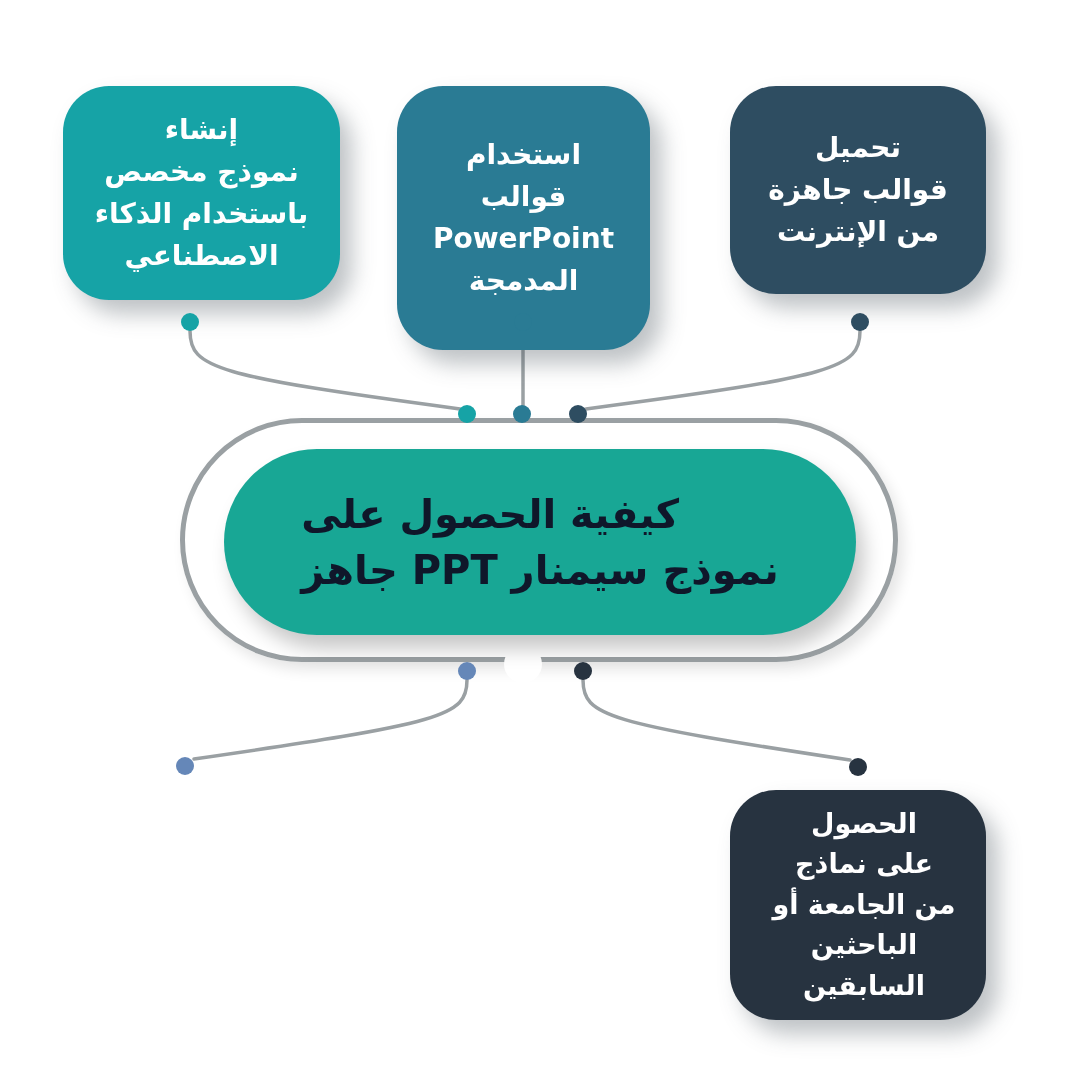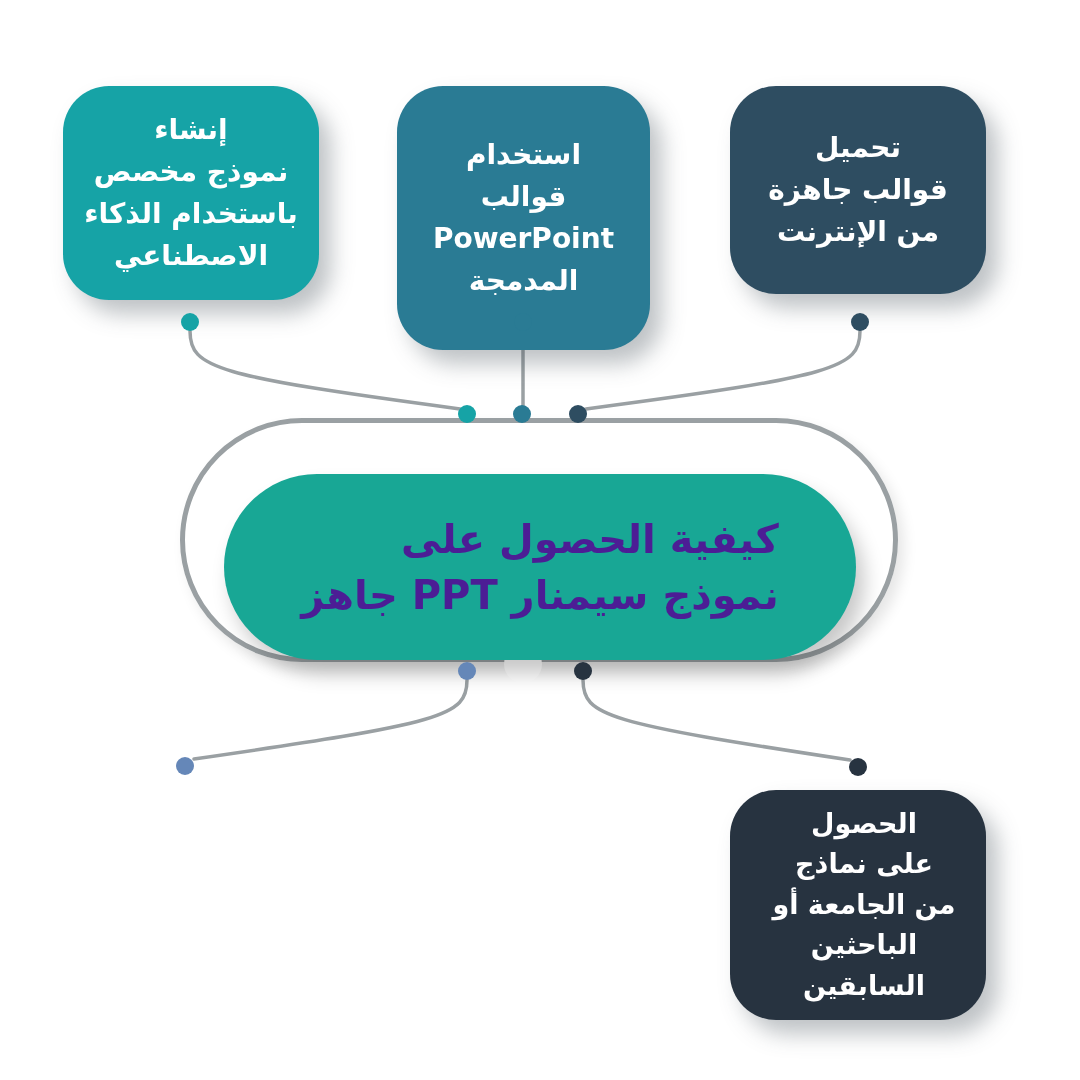--- a/index.html
+++ b/index.html
@@ -8,38 +8,38 @@
     font-family:"DejaVu Sans","Liberation Sans",sans-serif;direction:rtl;
   }
   svg.connectors{position:absolute;left:0;top:0;width:1080px;height:1080px;z-index:1;pointer-events:none;}
   .node{
     position:absolute;z-index:4;border-radius:46px;color:#ffffff;
     display:flex;align-items:center;justify-content:center;text-align:center;
     font-weight:bold;font-size:28px;line-height:1.5;white-space:pre-line;
     box-shadow:12px 14px 22px rgba(70,80,90,.35);
     padding:8px;box-sizing:border-box;direction:rtl;
   }
-  .node-top-left   {left:63px;  top:86px;  width:256px; height:214px;}
+  .node-top-left   {left:63px;  top:86px;  width:277px; height:214px;}
   .node-top-middle {left:397px; top:86px;  width:253px; height:264px;}
   .node-top-right  {left:730px; top:86px;  width:256px; height:208px;}
   .node-bottom-left {left:63px; top:790px; width:256px; height:214px;}
   .node-bottom-right{left:730px;top:790px; width:256px; height:230px; font-size:27px;padding-left:20px;}
   .center-ring{
     position:absolute;z-index:2;left:180px;top:418px;width:718px;height:244px;
     border:5px solid #9aa0a3;border-radius:130px;box-sizing:border-box;
     box-shadow:6px 8px 14px rgba(0,0,0,.10);
   }
   .ring-notch{
     position:absolute;z-index:3;left:504px;top:645px;width:38px;height:38px;
     border-radius:50%;background:#ffffff;
   }
   .center-pill{
-    position:absolute;z-index:3;left:224px;top:474px;width:632px;height:186px;
+    position:absolute;z-index:3;left:224px;top:449px;width:632px;height:186px;
     border-radius:94px;display:flex;align-items:center;justify-content:center;
-    text-align:right;color:#4c1d95;font-weight:bold;font-size:40px;line-height:1.4;
+    text-align:left;color:#0f172a;font-weight:bold;font-size:40px;line-height:1.4;
     white-space:pre-line;box-shadow:8px 14px 20px rgba(0,0,0,.22);direction:rtl;
   }
   .dot{position:absolute;z-index:5;width:18px;height:18px;border-radius:50%;}
   .dot-1 {left:181px;top:313px;}
   .dot-2 {left:514px;top:313px;}
   .dot-3 {left:851px;top:313px;}
   .dot-4 {left:458px;top:405px;}
   .dot-5 {left:513px;top:405px;}
   .dot-6 {left:569px;top:405px;}
   .dot-7 {left:458px;top:662px;}

